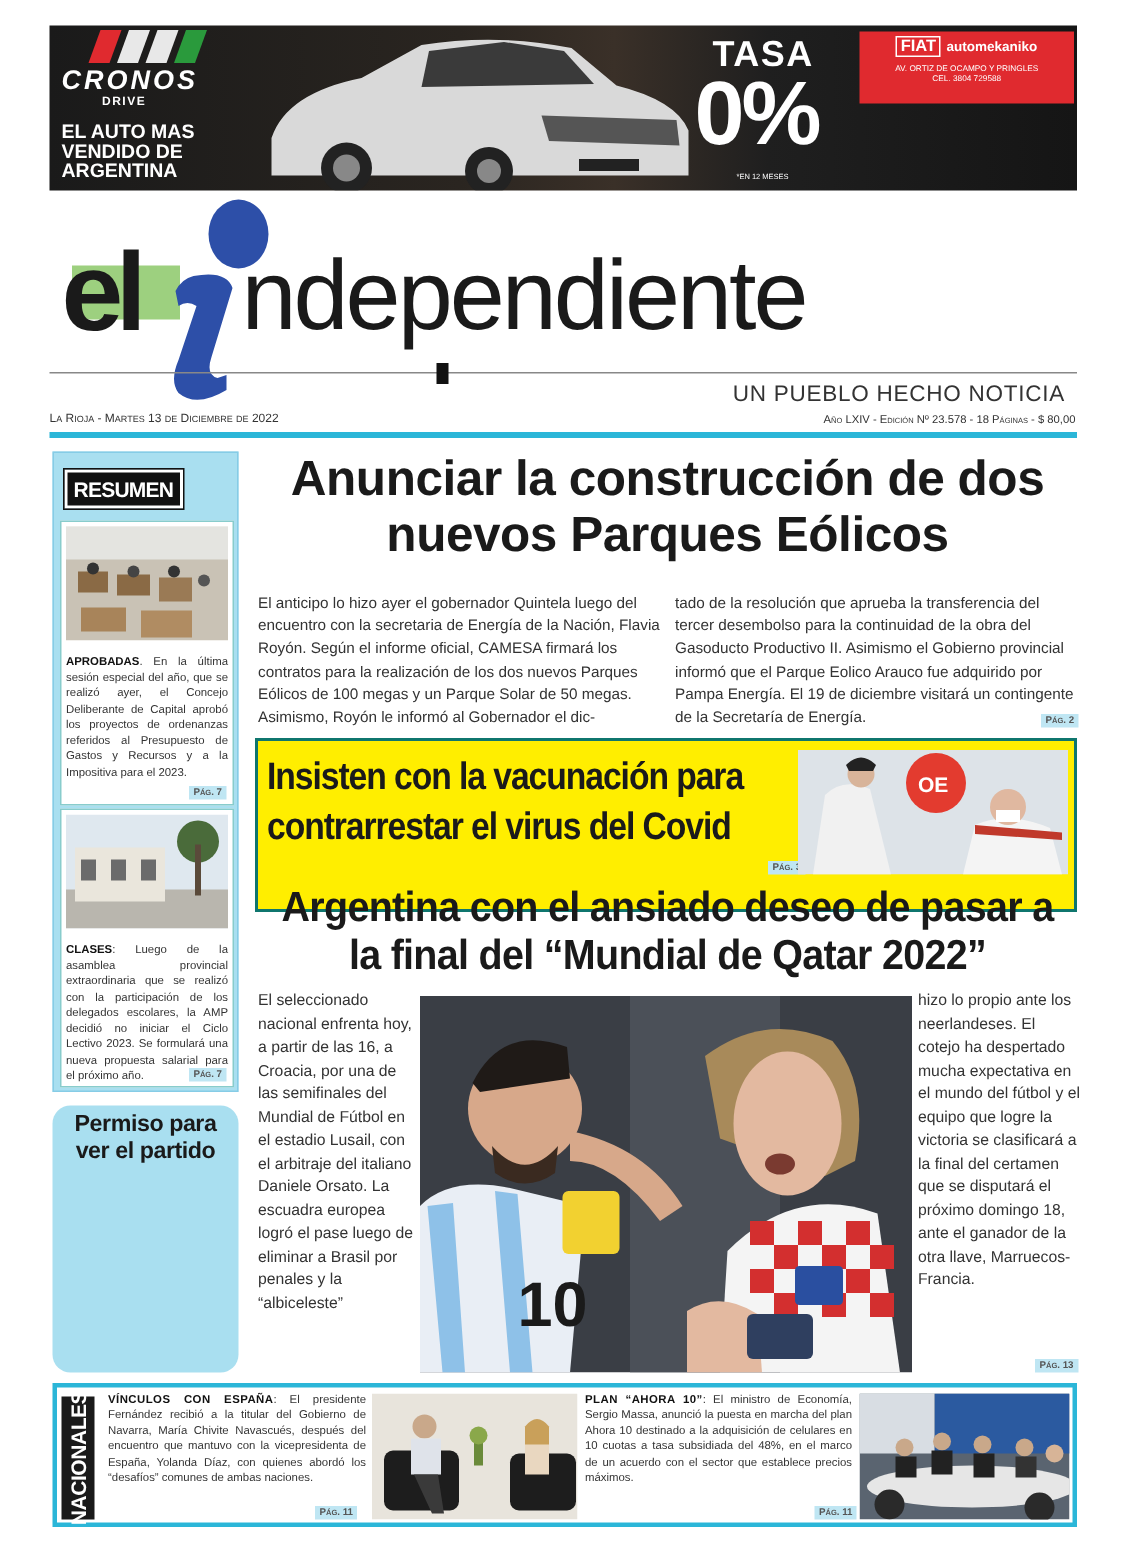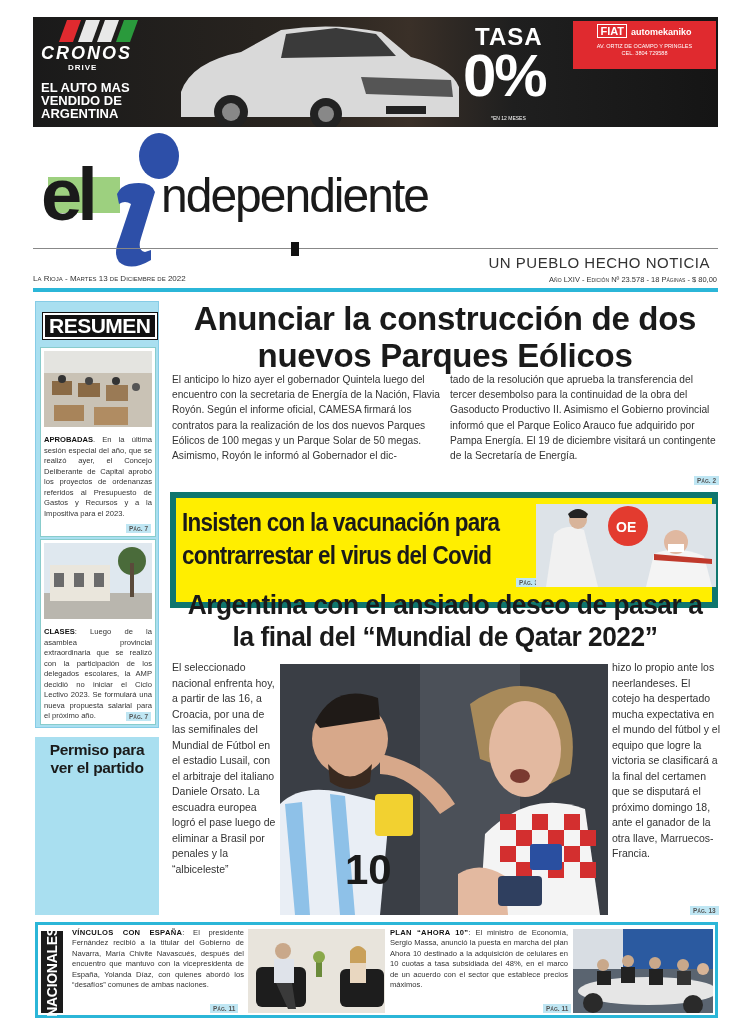--- a/index.html
+++ b/index.html
@@ -25,50 +25,50 @@
   .ad .price-box .entrega { font-size: 5px; position: absolute; top: -4px; left: 28px; background: #1a1a1a; padding: 0 2px; }
   .ad .price-box .price { font-size: 16px; font-weight: bold; line-height: 22px; margin-top: 3px; }
   .ad .price-box .saldo { font-size: 4.5px; position: absolute; bottom: -3px; left: 44px; background: #1a1a1a; padding: 0 2px; }
 
   
   .mast { position: absolute; left: 33px; top: 130px; width: 685px; height: 140px; }
   .logo-el-bg { position: absolute; left: 15px; top: 47px; width: 72px; height: 36px; background: #9dd07f; }
   .logo-el { position: absolute; left: 8px; top: 25px; font-size: 74px; font-weight: bold; color: #1a1a1a; letter-spacing: -5px; line-height: 80px; }
   .logo-i-dot { position: absolute; left: 106px; top: 3px; width: 40px; height: 46px; border-radius: 50%; background: #2d4fa8; }
   .logo-i-body { position: absolute; left: 78px; top: 50px; width: 50px; height: 88px; }
-  .logo-rest { position: absolute; left: 128px; top: 26px; font-size: 48px; color: #1a1a1a; letter-spacing: -2px; line-height: 80px; }
+  .logo-rest { position: absolute; left: 128px; top: 26px; font-size: 66px; color: #1a1a1a; letter-spacing: -2px; line-height: 80px; }
   .mast-rule { position: absolute; left: 0px; top: 118px; width: 685px; height: 1px; background: #888; }
   .mast-bar { position: absolute; left: 258px; top: 112px; width: 8px; height: 14px; background: #111; }
   .slogan { position: absolute; right: 8px; top: 124px; font-size: 15px; color: #333; letter-spacing: 0.5px; }
   .dateline { position: absolute; left: 33px; top: 274px; font-size: 8px; color: #333; font-variant: small-caps; }
   .edition { position: absolute; right: 33px; top: 275px; font-size: 7.5px; color: #333; font-variant: small-caps; }
   .cyan-rule { position: absolute; left: 33px; top: 288px; width: 685px; height: 4px; background: #2bb6d8; }
 
   
   .resumen { position: absolute; left: 35px; top: 301px; width: 124px; height: 427px; background: #a9dff0; border: 1px solid #86cce6; }
-  .resumen-head { position: absolute; left: 7px; top: 11px; background: #111; color: #fff; font-weight: bold; font-size: 21px; padding: 0 4px; letter-spacing: -0.5px; line-height: 22px; border: 2px solid #fff; outline: 1px solid #111; }
+  .resumen-head { position: absolute; left: 7px; top: 11px; background: #111; color: #fff; font-weight: bold; font-size: 14px; padding: 0 4px; letter-spacing: -0.5px; line-height: 22px; border: 2px solid #fff; outline: 1px solid #111; }
   .res-card { position: absolute; left: 4px; width: 116px; background: #fff; border: 1px solid #8cc; padding: 3px; }
   .res-photo { width: 108px; height: 76px; }
   .res-text { font-size: 7.6px; line-height: 10.5px; color: #333; text-align: justify; margin-top: 4px; }
   .res-text b { color: #111; }
   .pag { display: inline-block; background: #bfe6f3; color: #555; font-size: 6.5px; font-weight: bold; padding: 1px 3px; font-variant: small-caps; }
   .res-pag { position: absolute; right: 4px; bottom: 3px; }
 
-  .permiso { position: absolute; left: 35px; top: 737px; width: 124px; height: 178px; background: #a9dff0; padding: 4px 5px; }
+  .permiso { position: absolute; left: 35px; top: 737px; width: 124px; height: 178px; background: #a9dff0; padding: 4px 5px; border-radius: 12px; }
   .permiso h3 { font-size: 15.5px; line-height: 18px; font-weight: bold; color: #1a1a1a; text-align: center; letter-spacing: -0.3px; }
   .permiso p { font-size: 7.6px; line-height: 10.6px; color: #333; text-align: justify; margin-top: 4px; }
 
   
   .h1 { position: absolute; left: 170px; top: 300px; width: 550px; text-align: center; font-size: 33px; font-weight: bold; line-height: 37px; color: #1a1a1a; letter-spacing: -0.3px; }
-  .cols2 { position: absolute; left: 172px; top: 372px; width: 546px; display: flex; gap: 10px; }
+  .cols2 { position: absolute; left: 172px; top: 395px; width: 546px; display: flex; gap: 10px; }
   .cols2 p { flex: 1; font-size: 10.2px; line-height: 15.2px; color: #333; }
   .pag2 { position: absolute; left: 694px; top: 476px; }
 
   
-  .covid { position: absolute; left: 170px; top: 492px; width: 548px; height: 116px; background: #ffee00; border: 6px solid #0f766e; }
+  .covid { position: absolute; left: 170px; top: 492px; width: 548px; height: 116px; background: #ffee00; border: 2px solid #0f766e; }
   .covid h2 { position: absolute; left: 6px; top: 8px; font-size: 25.5px; font-weight: bold; line-height: 33px; color: #1a1a1a; letter-spacing: -0.8px; font-family: "Liberation Sans", sans-serif; transform: scaleX(0.88); transform-origin: left top; width: 420px; }
   .covid .pag { position: absolute; left: 340px; top: 80px; }
   .covid-photo { position: absolute; left: 360px; top: 6px; width: 180px; height: 83px; }
 
   
   .h2 { position: absolute; left: 170px; top: 589px; width: 550px; text-align: center; font-size: 28px; font-weight: bold; line-height: 32px; color: #1a1a1a; letter-spacing: -0.5px; transform: scaleX(0.94); transform-origin: center top; }
   .col-left { position: absolute; left: 172px; top: 660px; width: 108px; font-size: 10.5px; line-height: 15.5px; color: #333; }
   .col-right { position: absolute; left: 612px; top: 660px; width: 108px; font-size: 10.5px; line-height: 15.5px; color: #333; }
   .soccer-photo { position: absolute; left: 280px; top: 664px; width: 328px; height: 251px; }
   .pag13 { position: absolute; left: 690px; top: 906px; }

